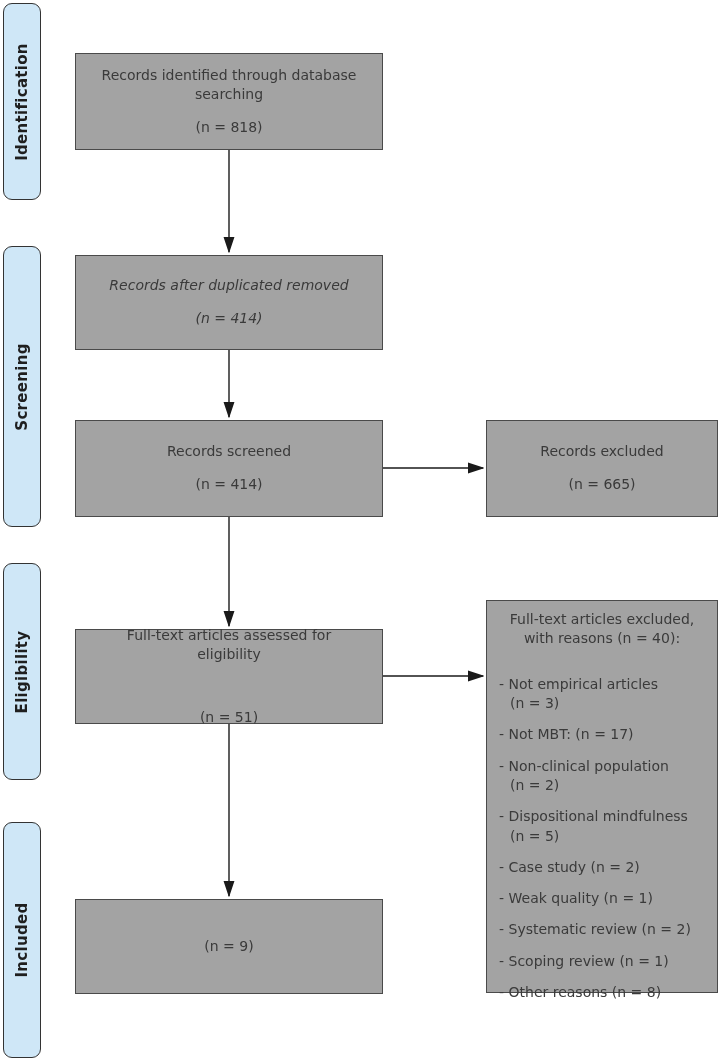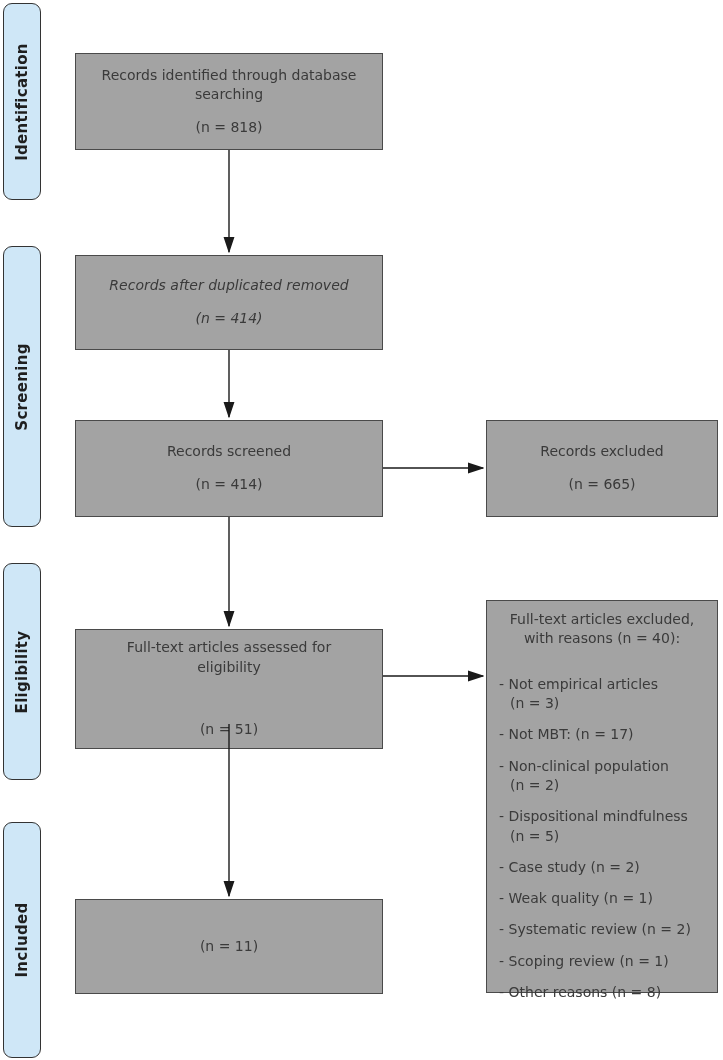--- a/index.html
+++ b/index.html
@@ -43,21 +43,21 @@
     line-height:1.4;
   }
   .flow{
     left:75px;width:308px;
     display:flex;flex-direction:column;align-items:center;justify-content:center;
     gap:13px;text-align:center;padding:0 14px;
   }
   #box-identified{top:53px;height:97px;}
   #box-duplicates{top:255px;height:95px;font-style:italic;}
   #box-screened{top:420px;height:97px;}
-  #box-fulltext{top:629px;height:120px;gap:43px;}
+  #box-fulltext{top:629px;height:95px;gap:43px;}
   #box-included{top:899px;height:95px;}
 
   #box-excluded{
     left:486px;top:420px;width:232px;height:97px;
     display:flex;flex-direction:column;align-items:center;justify-content:center;
     gap:13px;text-align:center;padding:17px 10px;
   }
   #box-ft-excluded{
     left:486px;top:600px;width:232px;height:393px;
     padding-top:9px;
@@ -122,21 +122,21 @@
 
   <div class="box flow" id="box-fulltext">
     <div>
       <div>Full-text articles assessed for</div>
       <div>eligibility</div>
     </div>
     <div>(n = 51)</div>
   </div>
 
   <div class="box flow" id="box-included">
-    <div>(n = 11)</div>
+    <div>(n = 9)</div>
   </div>
 
   <div class="box" id="box-excluded">
     <div>Records excluded</div>
     <div>(n = 665)</div>
   </div>
 
   <div class="box" id="box-ft-excluded">
     <div class="ft-title">Full-text articles excluded, with reasons (n&nbsp;=&nbsp;40):</div>
     <div class="reasons">

